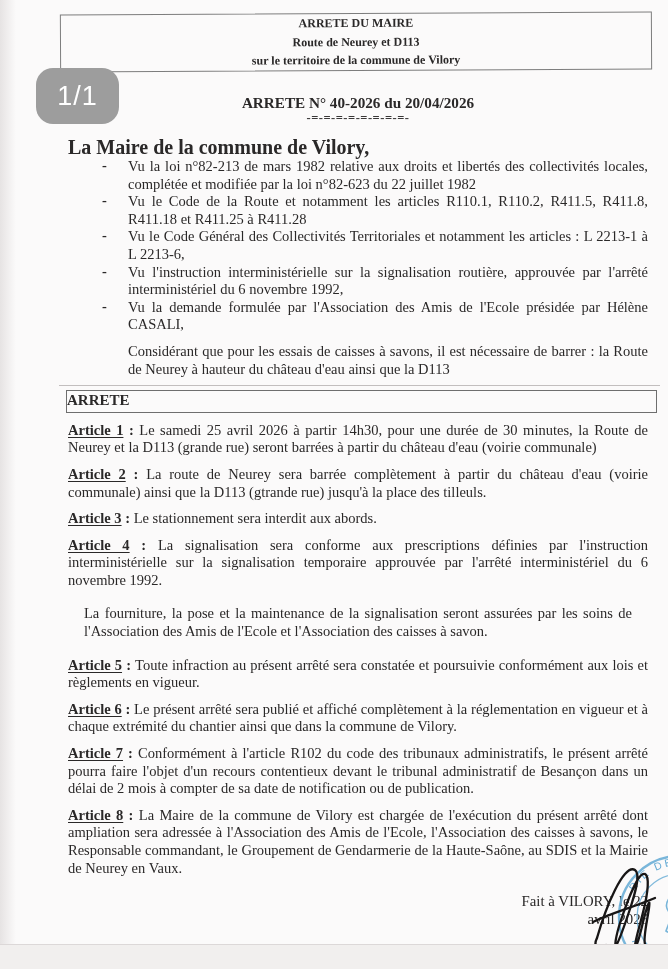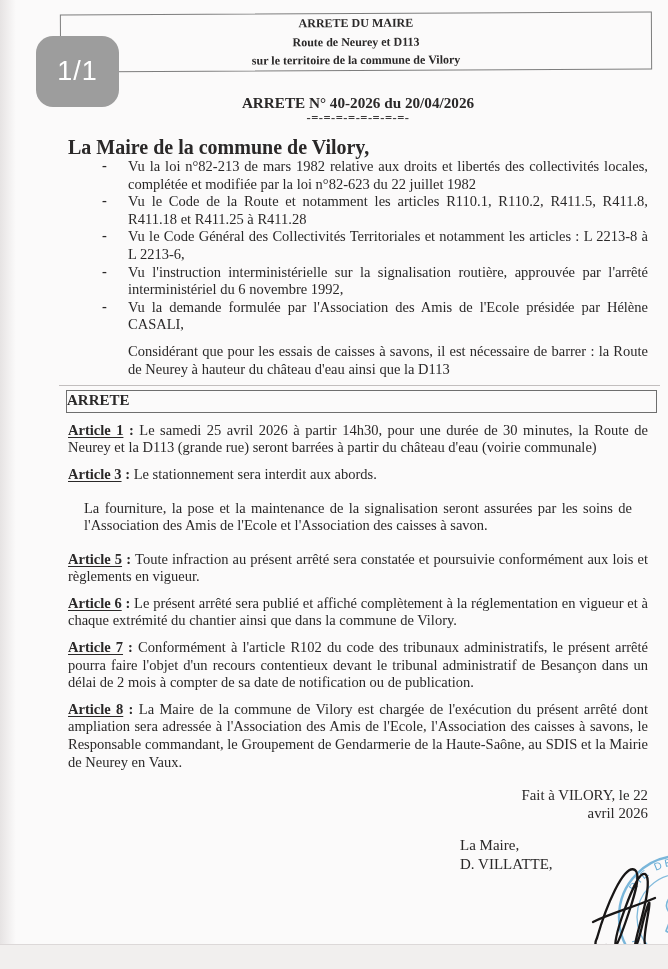--- a/index.html
+++ b/index.html
@@ -14,21 +14,21 @@
   .header-box {
     position:absolute; left:60px; top:13px; width:592px; height:58px;
     border:1.5px solid #7d7d7d;
     display:flex; flex-direction:column; justify-content:center; align-items:center;
     transform:rotate(-0.3deg);
     background:transparent;
   }
   .header-box .hline { font-weight:bold; font-size:12px; line-height:18.5px; text-align:center; }
   
   .page-badge {
-    position:absolute; left:36px; top:36px; width:83px; height:71px;
+    position:absolute; left:36px; top:68px; width:83px; height:56px;
     background:#9d9d9d; border-radius:17px; z-index:6;
     display:flex; align-items:center; justify-content:center;
     color:#ffffff; font-family:"Liberation Sans", sans-serif;
     font-size:27px; font-weight:500; letter-spacing:1px;
   }
   
   .content {
     position:absolute; left:0; top:94px; width:668px;
     padding:0 20px 0 68px;
     font-size:14.5px; line-height:17.6px;
@@ -80,36 +80,38 @@
   <div class="content">
 
     <div class="doc-number">ARRETE N° 40-2026 du 20/04/2026</div>
     <div class="dash-sep">-=-=-=-=-=-=-=-=-</div>
 
     <div class="opening">La Maire de la commune de Vilory,</div>
 
     <ul class="vu">
       <li>Vu la loi n°82-213 de mars 1982 relative aux droits et libertés des collectivités locales, complétée et modifiée par la loi n°82-623 du 22 juillet 1982</li>
       <li>Vu le Code de la Route et notamment les articles R110.1, R110.2, R411.5, R411.8, R411.18 et R411.25 à R411.28</li>
-      <li>Vu le Code Général des Collectivités Territoriales et notamment les articles : L 2213-8 à L 2213-6,</li>
+      <li>Vu le Code Général des Collectivités Territoriales et notamment les articles : L 2213-1 à L 2213-6,</li>
       <li>Vu l'instruction interministérielle sur la signalisation routière, approuvée par l'arrêté interministériel du 6 novembre 1992,</li>
       <li>Vu la demande formulée par l'Association des Amis de l'Ecole présidée par Hélène CASALI,</li>
     </ul>
 
     <p class="considerant"><span>Considérant que pour les essais de caisses à savons, </span><span class="b">il est nécessaire de barrer : la Route de Neurey à hauteur du château d'eau ainsi que la D113</span></p>
 
     <div class="arrete-box">
       <span>ARRETE</span>
     </div>
 
     <p class="article"><span class="lbl">Article 1</span><span class="sep"> : </span><span>Le samedi 25 avril 2026 à partir 14h30, pour une durée de 30 minutes, la Route de Neurey et la D113 (grande rue) seront  barrées à partir du château d'eau (voirie communale)</span></p>
 
+    <p class="article"><span class="lbl">Article 2</span><span class="sep"> : </span><span>La route de Neurey sera barrée complètement à partir du château d'eau (voirie communale) ainsi que la D113 (gtrande rue) jusqu'à la place des tilleuls.</span></p>
 
     <p class="article"><span class="lbl">Article 3</span><span class="sep"> : </span><span>Le stationnement sera interdit aux abords.</span></p>
 
+    <p class="article"><span class="lbl">Article 4</span><span class="sep"> : </span><span>La signalisation sera conforme aux prescriptions définies par l'instruction interministérielle sur la signalisation temporaire approuvée par l'arrêté interministériel du 6 novembre 1992.</span></p>
     <p class="article-cont">La fourniture, la pose et la maintenance de la signalisation seront assurées par les soins de l'Association des Amis de l'Ecole et l'Association des caisses à savon.</p>
 
     <p class="article"><span class="lbl">Article 5</span><span class="sep"> : </span><span>Toute infraction au présent arrêté sera constatée et poursuivie conformément aux lois et règlements en vigueur.</span></p>
 
     <p class="article"><span class="lbl">Article 6</span><span class="sep"> : </span><span>Le présent arrêté sera publié et affiché complètement à la réglementation en vigueur et à chaque extrémité du chantier ainsi que dans la commune de Vilory.</span></p>
 
     <p class="article"><span class="lbl">Article 7</span><span class="sep"> : </span><span>Conformément à l'article R102 du code des tribunaux administratifs, le présent arrêté pourra faire l'objet d'un recours contentieux devant le tribunal administratif de Besançon dans un délai de 2 mois à compter de sa date de notification ou de publication.</span></p>
 
     <p class="article"><span class="lbl">Article 8</span><span class="sep"> : </span><span>La Maire de la commune de Vilory est chargée de l'exécution du présent arrêté dont ampliation sera adressée à l'Association des Amis de l'Ecole, l'Association des caisses à savons, le Responsable commandant, le Groupement de Gendarmerie de la Haute-Saône, au SDIS et la Mairie de Neurey en Vaux.</span></p>
 

